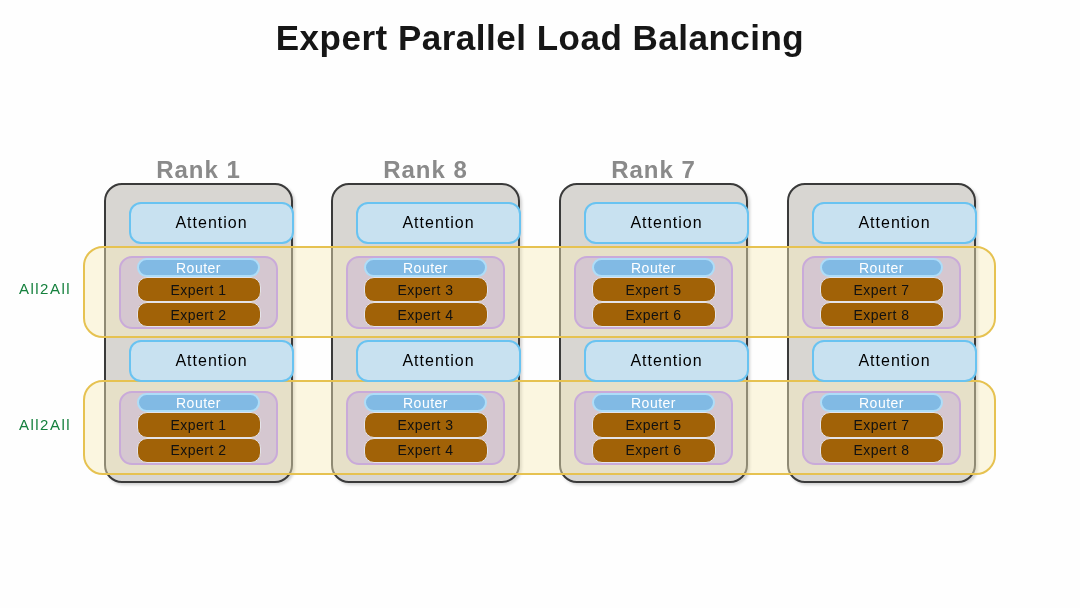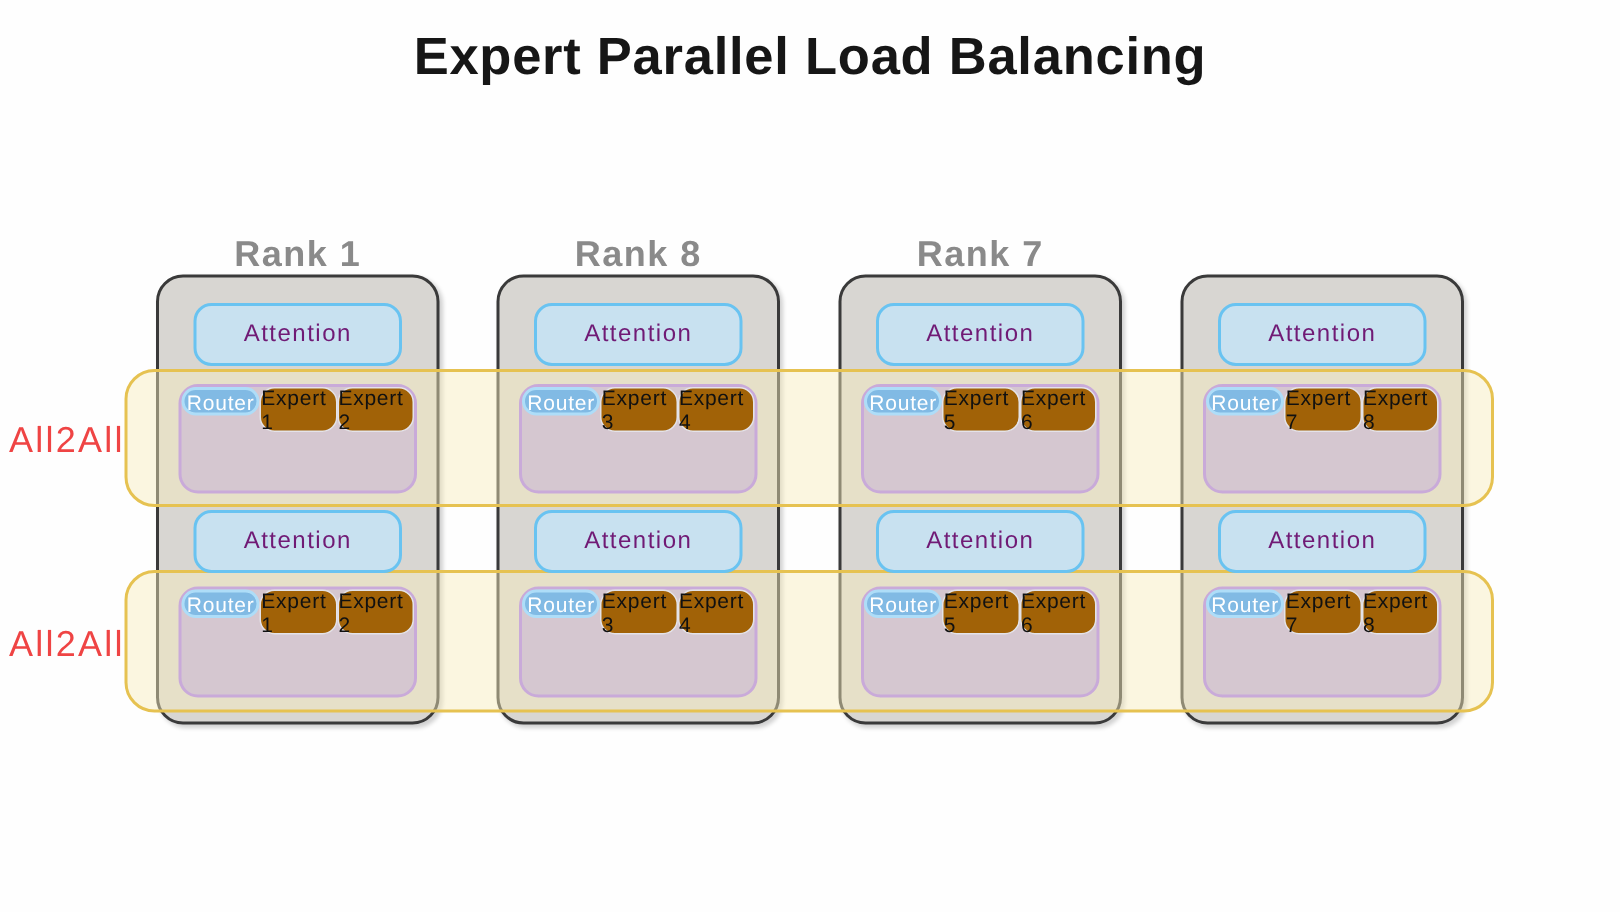--- a/index.html
+++ b/index.html
@@ -51,61 +51,63 @@
     border: 2px solid #e6c251;
     border-radius: 20px;
   }
   .band1 { top: 246px; height: 92px; }
   .band2 { top: 380px; height: 95px; }
 
   .a2a {
     position: absolute;
     left: 6px;
     width: 78px;
-    text-align: left;
-    font-size: 24px;
-    color: #ef4444;
+    text-align: center;
+    font-size: 15px;
+    color: #15803d;
     letter-spacing: 1.5px;
   }
   .a2a1 { top: 280px; }
   .a2a2 { top: 416px; }
 
   .col-content {
     position: absolute;
     top: 183px;
     width: 189px;
     height: 300px;
   }
 
   .attention {
     position: absolute;
     left: 25px;
-    width: 139px;
+    width: 165px;
     height: 42px;
     background: #c8e1f0;
     border: 2px solid #69c3f1;
     border-radius: 12px;
     display: flex;
     align-items: center;
     justify-content: center;
     font-size: 16px;
     letter-spacing: 1px;
-    color: #701a75;
+    color: #000000;
   }
   .att1 { top: 19px; }
   .att2 { top: 157px; }
 
   .moe {
     position: absolute;
     left: 15px;
     width: 159px;
     background: #d5c7d0;
     border: 2px solid #c9aad9;
     border-radius: 13px;
     display: flex;
+    flex-direction: column;
+    align-items: center;
     justify-content: space-evenly;
   }
   .moe1 { top: 73px; height: 73px; }
   .moe2 { top: 208px; height: 74px; }
 
   .router {
     width: 123px;
     height: 19px;
     background: #81bae4;
     border: 2px solid #aeddf8;

